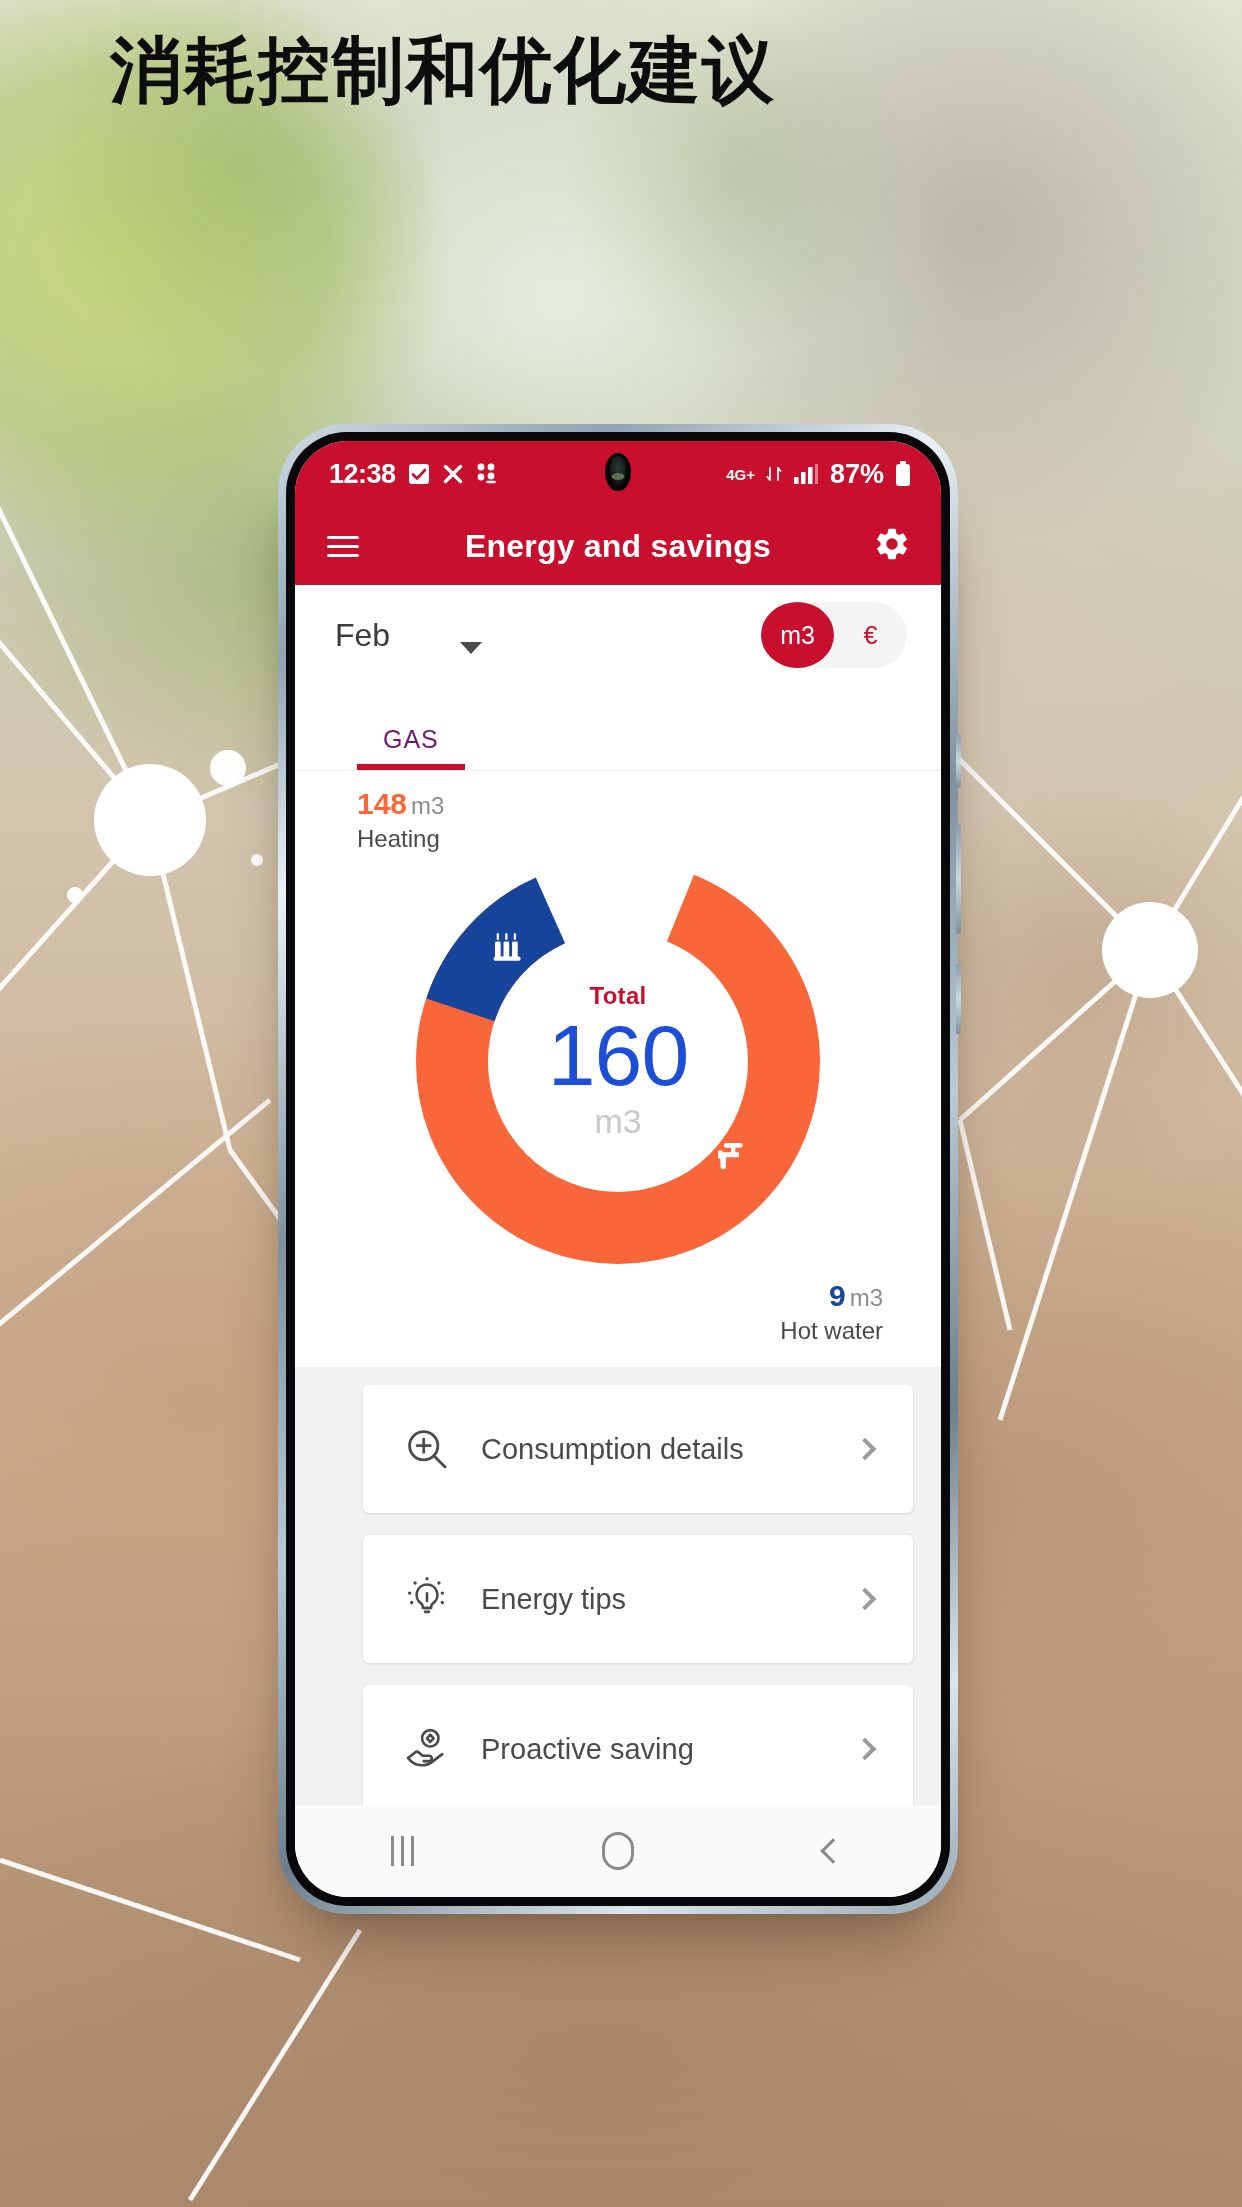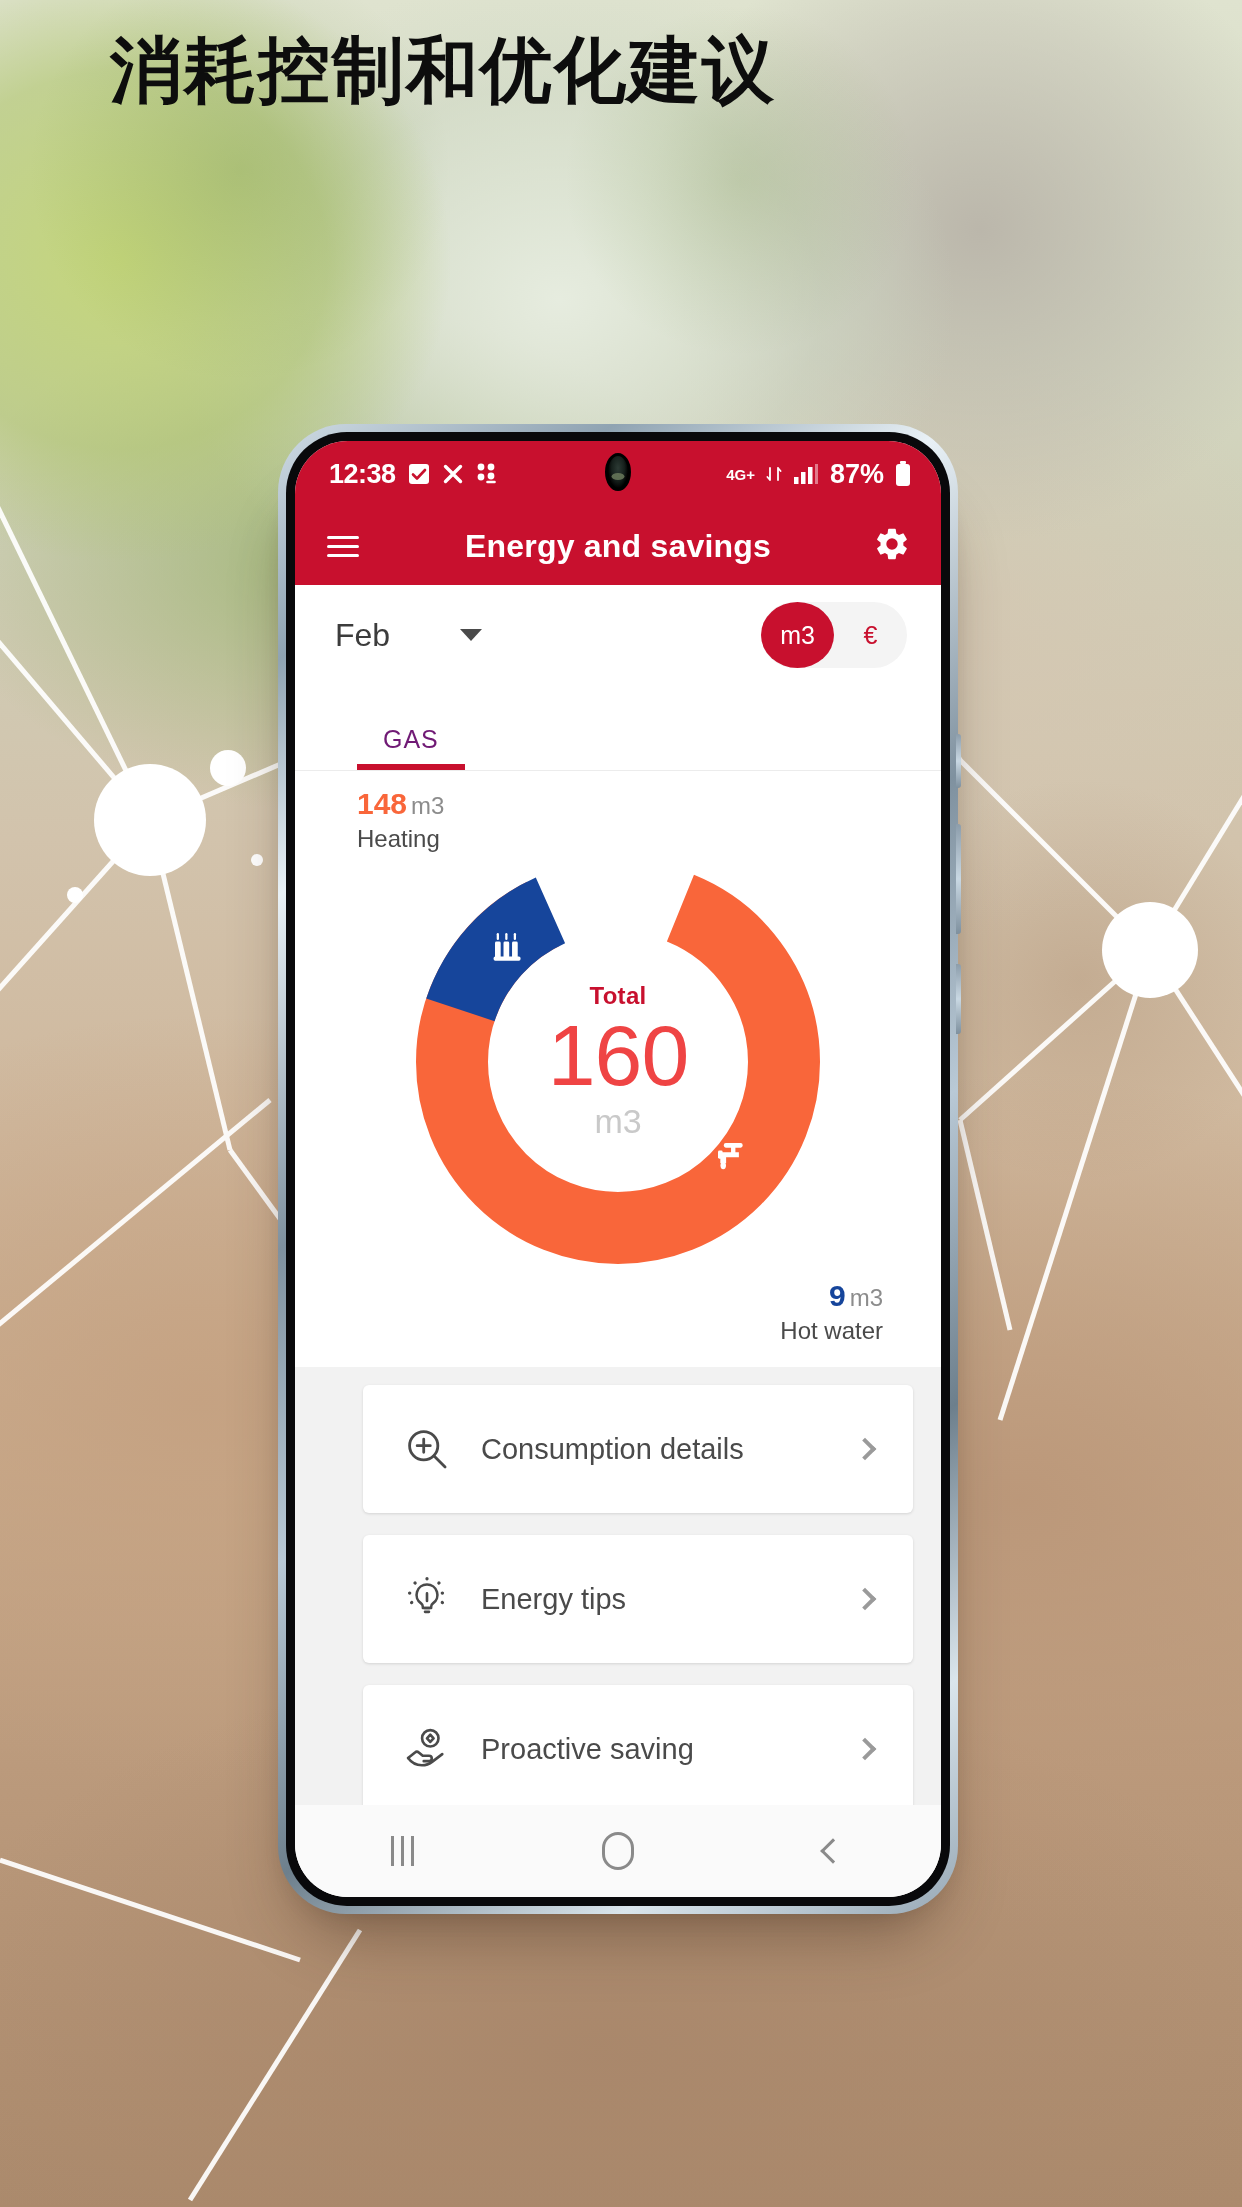--- a/index.html
+++ b/index.html
@@ -189,21 +189,21 @@
   }
   #period-row {
     height: 100px;
     display: flex;
     align-items: center;
     justify-content: space-between;
     padding: 0 34px 0 40px;
   }
   #period-select {
     display: flex;
-    align-items: center;
+    align-items: flex-end;
     gap: 70px;
     cursor: pointer;
   }
   #period-label { font-size: 32px; color: #3c3c3c; }
   .caret {
     width: 0; height: 0;
     border-left: 11px solid transparent;
     border-right: 11px solid transparent;
     border-top: 12px solid #4a4a4a;
   }
@@ -288,21 +288,21 @@
     height: 410px;
   }
   #donut-center {
     position: absolute;
     left: 50%; top: 50%;
     transform: translate(-50%,-50%);
     text-align: center;
     width: 260px;
   }
   #total-label { font-size: 24px; font-weight: 700; color: #c8102e; letter-spacing: .3px; }
-  #total-value { font-size: 86px; font-weight: 300; color: #ef4444; line-height: 1.05; letter-spacing: -1px; }
+  #total-value { font-size: 86px; font-weight: 300; color: #1d4ed8; line-height: 1.05; letter-spacing: -1px; }
   #total-unit { font-size: 34px; color: #c9c9c9; margin-top: 2px; }
 
   
   #list-wrap { padding: 18px 28px 0 28px; margin-left: 40px; }
   .list-card {
     background: #fff;
     border-radius: 6px;
     height: 128px;
     display: flex;
     align-items: center;

